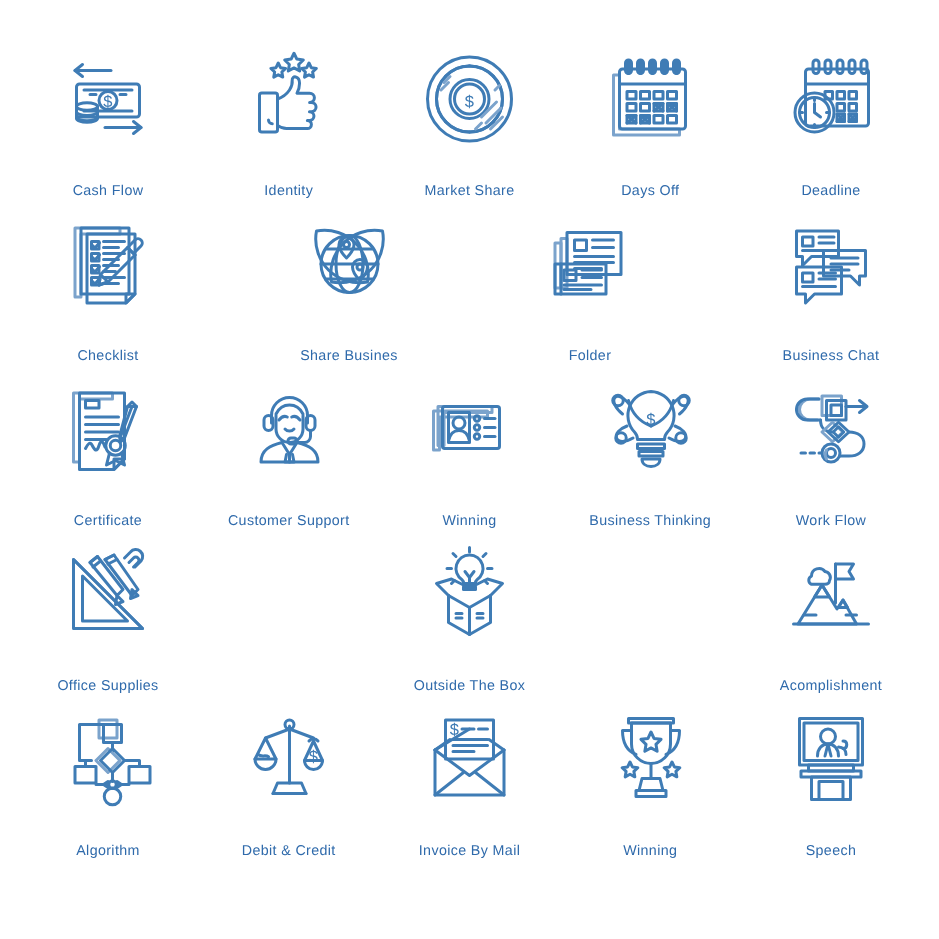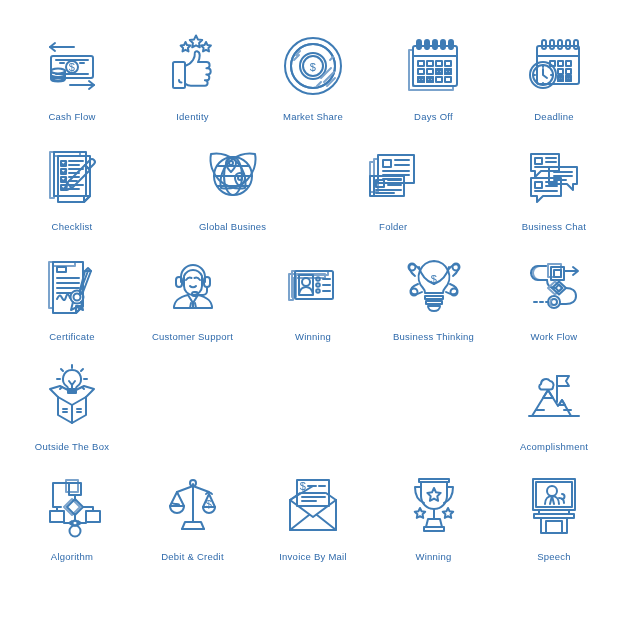--- a/index.html
+++ b/index.html
@@ -66,21 +66,21 @@
     stroke-linejoin: round;
   }
   .icon-art svg text.nw {
     fill: #3f7cb5;
     font-family: "Liberation Sans", sans-serif;
     font-size: 11px;
     font-weight: 400;
     letter-spacing: 0.3px;
   }
   .icon-label {
-    margin-top: 9px;
+    margin-top: 20px;
     font-size: 9.5px;
     line-height: 12px;
     color: #2f6aab;
     text-align: center;
     letter-spacing: 0.25px;
     white-space: nowrap;
     font-family: "Liberation Sans", "DejaVu Sans", sans-serif;
   }
 </style>
 </head>
@@ -245,21 +245,21 @@
           <ellipse class="s" cx="36" cy="36" rx="9" ry="19"></ellipse>
           <path class="s" d="M17 36h38M20 26h32M20 46h32"></path>
           <path class="s" d="M14 14c10-2 20 2 26 8 6 6 10 16 8 26-10 2-20-2-26-8-6-6-10-16-8-26z"></path>
           <path class="s" d="M58 14c-10-2-20 2-26 8-6 6-10 16-8 26 10 2 20-2 26-8 6-6 10-16 8-26z"></path>
           <path class="s" d="M29 23a5 5 0 0 1 10 0c0 4-5 9-5 9s-5-5-5-9z" fill="#ffffff"></path>
           <circle class="s" cx="34" cy="23" r="2"></circle>
           <path class="s" d="M38 38a5 5 0 0 1 10 0c0 4-5 9-5 9s-5-5-5-9z" fill="#ffffff"></path>
           <circle class="s" cx="43" cy="38" r="2"></circle>
         </svg>
       </div>
-      <div class="icon-label">Global Busines</div>
+      <div class="icon-label">Share Busines</div>
     </div>
 
     <div class="icon-cell">
       <div class="icon-art">
         <svg viewBox="0 0 72 72">
           <path class="sl" d="M13 22h4v30h-4z"></path>
           <path class="sl" d="M17 19h4v33h-4z"></path>
           <rect class="s" x="21" y="15" width="36" height="28"></rect>
           <rect class="s" x="26" y="20" width="8" height="7"></rect>
           <path class="s" d="M38 20h14M38 25h14M26 31h26M26 35h26M26 39h18"></path>
@@ -398,20 +398,38 @@
           <path class="s" d="M16 52h3M22 52h3M28 52h2"></path>
         </svg>
       </div>
       <div class="icon-label">Work Flow</div>
     </div>
 
   </div>
 
   <div class="icon-row">
 
+    <div class="icon-cell">
+      <div class="icon-art">
+        <svg viewBox="0 0 72 72">
+          <path class="s" d="M13 13v46h46z"></path>
+          <path class="s" d="M19 24v30h30z"></path>
+          <path class="s" d="M13 13l46 46"></path>
+          <path class="s" d="M24 15l5-4 17 22-4 4z" fill="#ffffff"></path>
+          <path class="s" d="M24 15l5-4M26 18l5-4"></path>
+          <path class="s" d="M42 37l-1 6 5-2z"></path>
+          <path class="s" d="M34 13l6-3 16 23-4 4z" fill="#ffffff"></path>
+          <path class="s" d="M34 13l6-3M36 16l6-3"></path>
+          <path class="s" d="M52 33l-1 6 5-2z"></path>
+          <path class="s" d="M47 12l4-4a4.5 4.5 0 0 1 7 6l-4 4" fill="#ffffff"></path>
+          <path class="s" d="M50 15l3-3a2 2 0 0 1 3 3l-3 3"></path>
+        </svg>
+      </div>
+      <div class="icon-label">Office Supplies</div>
+    </div>
 
 
     <div class="icon-cell">
       <div class="icon-art">
         <svg viewBox="0 0 72 72">
           <path class="s" d="M36 10a9 9 0 0 1 5 16.5c-.8.6-1 1.3-1 2.5h-8c0-1.2-.2-1.9-1-2.5A9 9 0 0 1 36 10z"></path>
           <path class="s" d="M33 21l3 4 3-4"></path>
           <path class="s" d="M36 25v4"></path>
           <path class="s" d="M32 31h8v2h-8z"></path>
           <path class="s" d="M36 5v3M25 9l2 2M47 9l-2 2M21 19h3M48 19h3M24 29l2-2M48 29l-2-2"></path>

